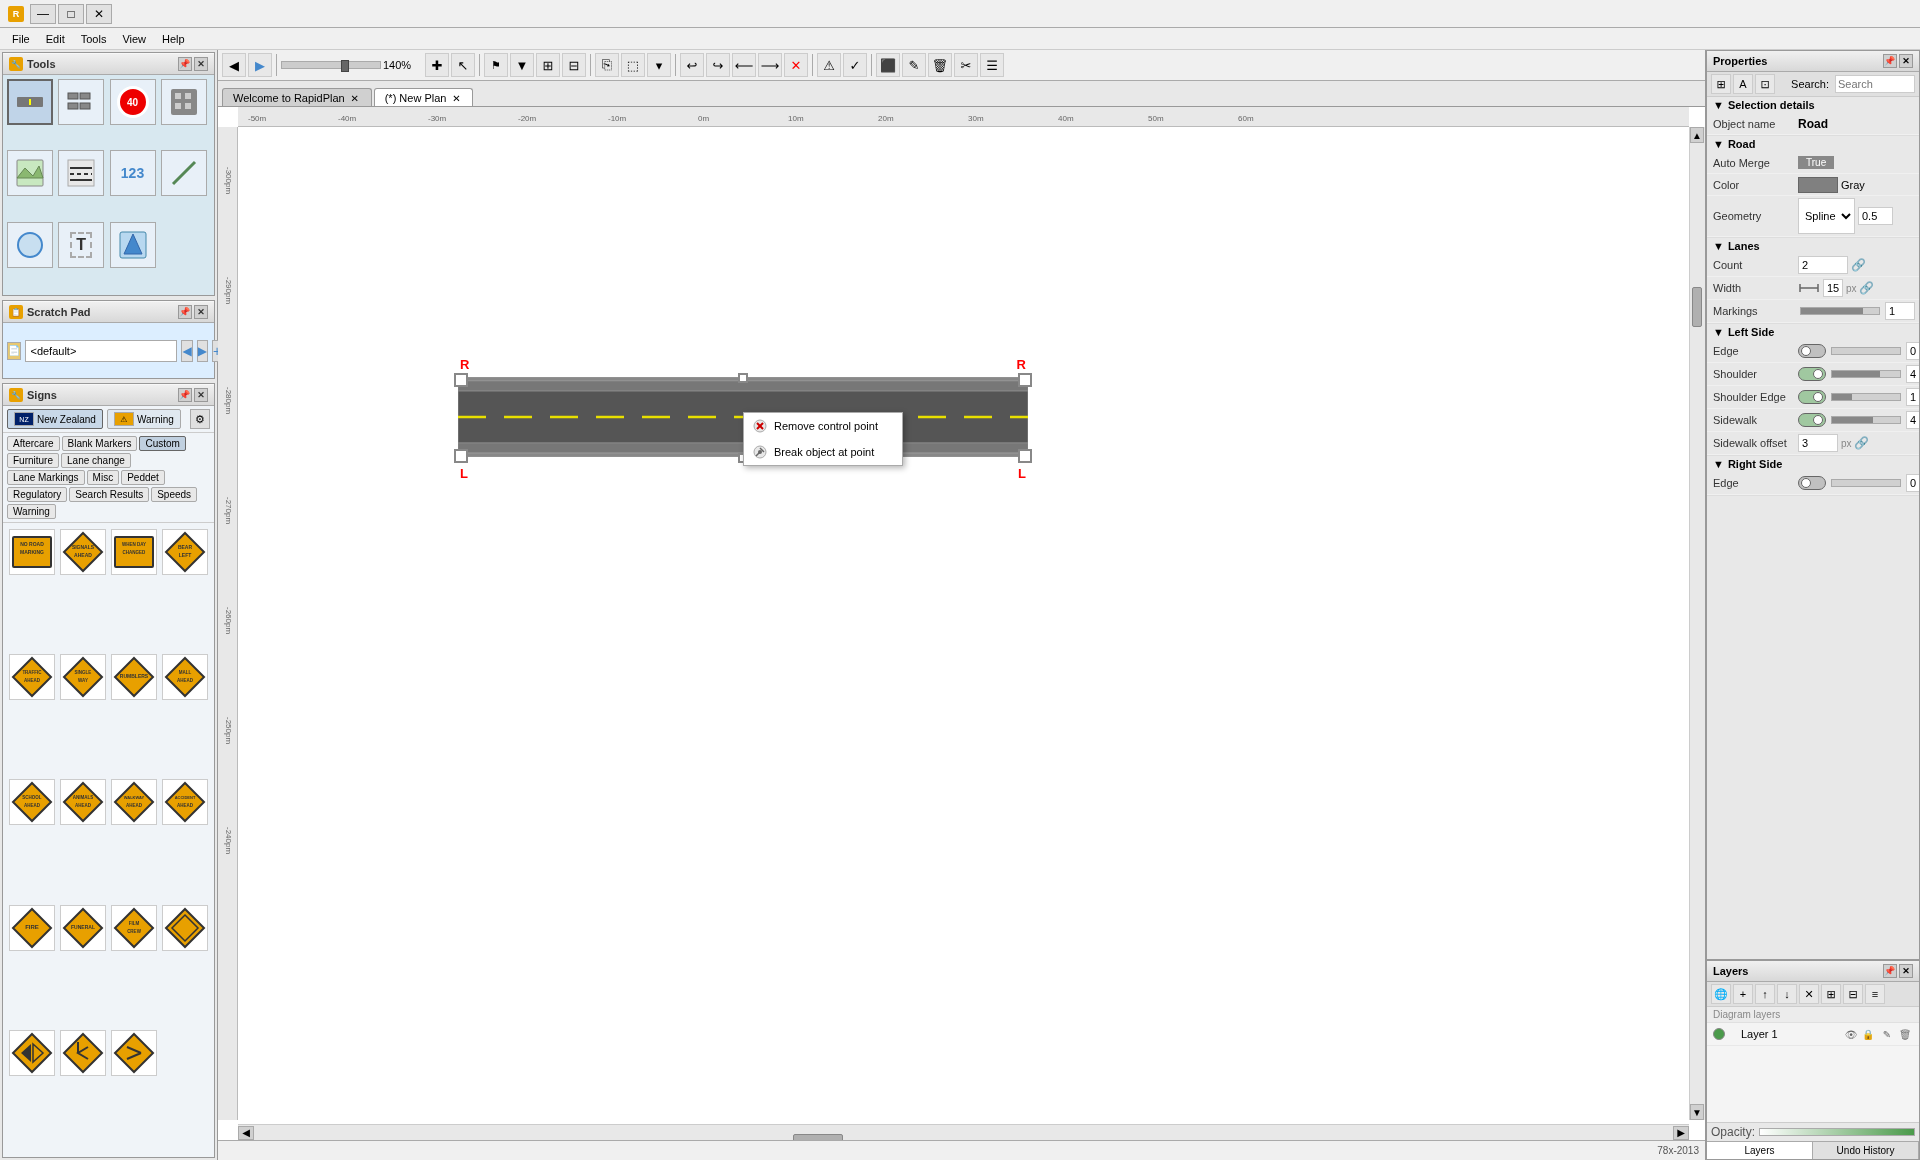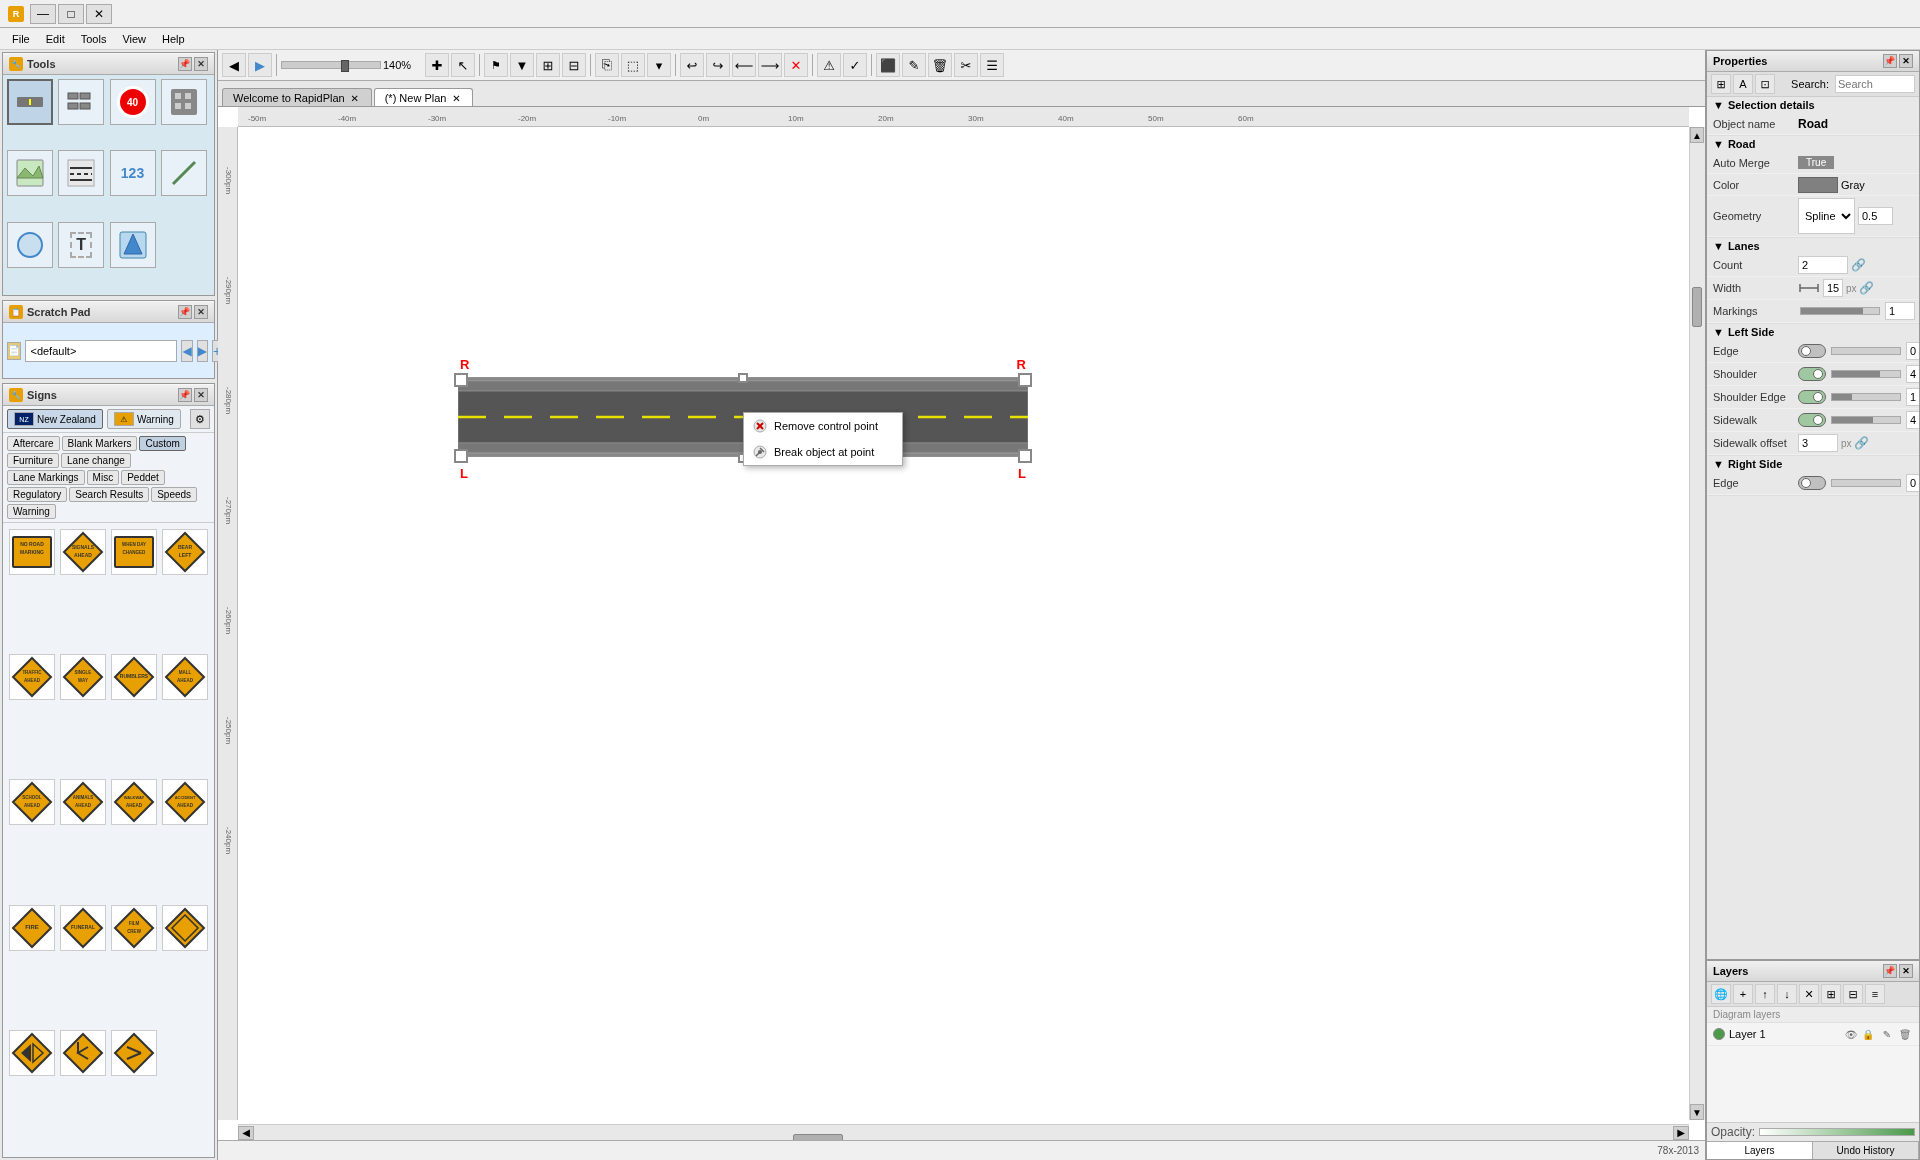--- a/index.html
+++ b/index.html
@@ -106,21 +106,21 @@
     .slider-bar { flex: 1; height: 8px; background: #d0d0d0; border: 1px solid #aaa; position: relative; margin: 0 2px; }
     .slider-fill { height: 100%; background: #aaa; }
     .link-icon { font-size: 12px; color: #4488cc; cursor: pointer; }
     .props-unit { font-size: 10px; color: #888; }
 
     
     .layers-panel { height: 200px; border: 1px solid #999; margin: 0; overflow: hidden; display: flex; flex-direction: column; }
     .layers-header { background: linear-gradient(to bottom, #f0f0f0, #d8d8d8); border-bottom: 1px solid #aaa; padding: 3px 6px; display: flex; align-items: center; justify-content: space-between; font-size: 11px; font-weight: bold; }
     .layers-toolbar { background: #e0e0e0; padding: 2px 4px; display: flex; align-items: center; gap: 2px; border-bottom: 1px solid #ccc; }
     .layers-content { flex: 1; background: #f4f4f4; overflow-y: auto; }
-    .layer-item { display: flex; align-items: center; padding: 3px 6px; border-bottom: 1px solid #e8e8e8; gap: 4px; cursor: pointer; }
+    .layer-item { display: flex; align-items: center; padding: 3px 6px; border-bottom: 1px solid #e8e8e8; gap: 16px; cursor: pointer; }
     .layer-color { width: 12px; height: 12px; border-radius: 50%; border: 1px solid #888; }
     .layer-name { font-size: 11px; flex: 1; }
     .layer-controls { display: flex; gap: 2px; }
     .layer-ctrl { width: 16px; height: 16px; display: flex; align-items: center; justify-content: center; font-size: 10px; cursor: pointer; color: #666; }
     .layers-section-title { padding: 2px 6px; font-size: 10px; color: #888; border-bottom: 1px solid #e0e0e0; background: #ececec; }
     .layers-tabs { display: flex; border-top: 1px solid #aaa; }
     .layers-tab { flex: 1; padding: 3px; text-align: center; font-size: 10px; cursor: pointer; background: #e0e0e0; border-right: 1px solid #aaa; }
     .layers-tab.active { background: white; }
     .opacity-row { display: flex; align-items: center; gap: 4px; padding: 2px 4px; border-top: 1px solid #ccc; background: #e8e8e8; }
     .opacity-label { font-size: 12px; color: #555; }

